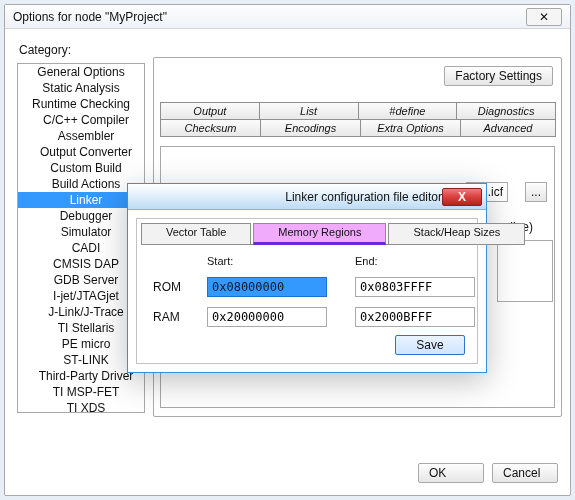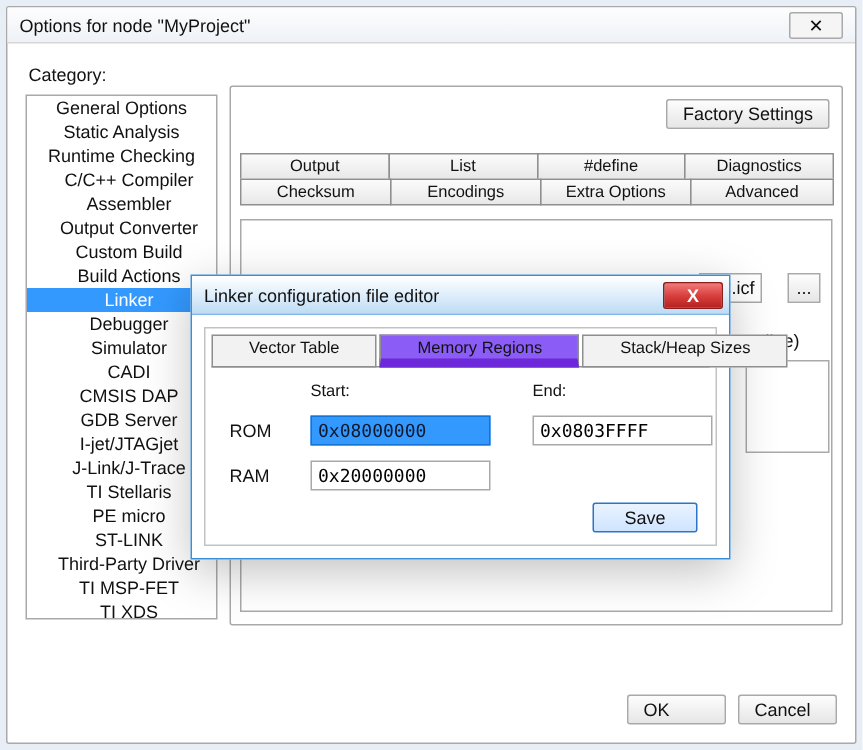--- a/index.html
+++ b/index.html
@@ -30,40 +30,40 @@
   .cat-item.indent{padding-left:14px}
   .cat-item.selected{background:var(--select-blue);color:#fff}
   
   .right{position:absolute;left:140px;right:0;top:20px;height:360px;border:1px solid var(--border);border-radius:2px;}
   .factory{position:absolute;right:8px;top:8px;}
   .btn{display:inline-block;border:1px solid var(--border);background:linear-gradient(#fdfdfd,#e6e6e6);padding:2px 10px;border-radius:2px;cursor:default;font:12px inherit}
   .btn.primary{border-color:#2b74c7;background:linear-gradient(#eaf3ff,#cfe4ff)}
   
   .tabs{position:absolute;left:6px;right:6px;top:44px;}
   .tabrow{display:flex}
-  .tabrow .tab{flex:1;border:1px solid var(--tab-border);border-bottom:0;margin-right:-1px;padding:2px 4px;text-align:center;background:linear-gradient(#fbfbfb,#e8e8e8);white-space:nowrap;font-size:11px;}
+  .tabrow .tab{flex:1;border:1px solid var(--tab-border);border-bottom:0;margin-right:-1px;padding:2px 4px;text-align:center;background:linear-gradient(#fbfbfb,#e8e8e8);white-space:nowrap;font-size:11px;font-style:italic;}
   .tabrow:last-child .tab{border-bottom:1px solid var(--tab-border)}
   .tab-body{position:absolute;left:6px;right:6px;top:88px;bottom:8px;border:1px solid var(--border);background:#fff}
   .field-path{position:absolute;right:14px;top:124px;display:flex;align-items:center;gap:17px}
   .txtbox{border:1px solid var(--border);background:#fff;padding:2px 4px;height:20px;font:12px inherit;}
   .sqbtn{width:22px;height:20px;border:1px solid var(--border);background:linear-gradient(#fdfdfd,#e6e6e6);display:flex;align-items:center;justify-content:center}
   .perline{position:absolute;right:28px;top:162px}
   .multitxt{position:absolute;right:8px;top:182px;width:56px;height:62px;border:1px solid var(--border);background:#fff;}
   
   .dlg-btns{position:absolute;right:4px;bottom:4px;display:flex;gap:8px}
   .dlg-btns .btn{min-width:66px;text-align:left}
   
   .modal{position:absolute;left:122px;top:178px;width:360px;height:190px;border:1px solid #3b8ed8;background:#fff;box-shadow:0 8px 30px rgba(0,0,0,.25);}
-  .modal .mtitle{height:26px;display:flex;align-items:center;justify-content:space-between;padding:0 4px 0 8px;
+  .modal .mtitle{height:26px;display:flex;align-items:center;justify-content:flex-end;padding:0 4px 0 8px;
     background:linear-gradient(#ffffff,#dfeefb,#bedbf4);border-bottom:1px solid #7fb6e4;}
   .modal .mclose{width:40px;height:18px;border-radius:2px;background:linear-gradient(#f07a79,#d9403e,#b52221);border:1px solid #8a1f1e;color:#fff;display:flex;align-items:center;justify-content:center;font-weight:bold;font-family:Arial;}
   .mbody{position:absolute;left:8px;right:8px;top:34px;bottom:8px;border:1px solid #c3c3c3}
   .mtabs{position:absolute;left:4px;right:4px;top:4px;height:22px;display:flex;}
   .mtab{border:1px solid var(--tab-border);padding:2px 24px;background:#f2f2f2;margin-right:2px;white-space:nowrap;border-bottom:1px solid var(--tab-border);font-size:11px}
-  .mtab.active{background:#8b5cf6;border-bottom:6px solid #6d28d9;position:relative;z-index:2}
+  .mtab.active{background:#f0abfc;border-bottom:3px solid #6d28d9;position:relative;z-index:2}
   .mtabline{position:absolute;left:4px;right:4px;top:25px;height:1px;background:var(--tab-border);z-index:1}
   .grid{position:absolute;left:16px;right:16px;top:36px;display:grid;grid-template-columns:48px 120px 16px 120px;row-gap:10px;column-gap:6px;align-items:center;font-size:12px}
   .lblcol{text-align:left}
   .lblhead{font-size:11px}
   .cell-input{border:1px solid var(--border);height:20px;padding:1px 4px;font:12px "Consolas",monospace;}
   .cell-input.selected{background:var(--select-blue);color:#0f172a;border-color:#1674d4}
   .savewrap{position:absolute;right:12px;bottom:8px}
   
   .blurstrip{position:absolute;filter:blur(2px);opacity:.7;color:#2e6fb5}
 </style>
@@ -162,19 +162,20 @@
         <span class="lblhead">End:</span>
 
         <span class="lblcol">ROM</span>
         <input class="cell-input selected" value="0x08000000" style="">
         <span></span>
         <input class="cell-input" value="0x0803FFFF" style="">
 
         <span class="lblcol">RAM</span>
         <input class="cell-input" value="0x20000000" style="">
         <span></span>
+        <input class="cell-input" value="0x2000BFFF" style="">
       </div>
       <div class="savewrap">
         <span class="btn primary" style="min-width:70px;text-align:center">Save</span>
       </div>
     </div>
   </div>
 </div>
 
 </body></html>

